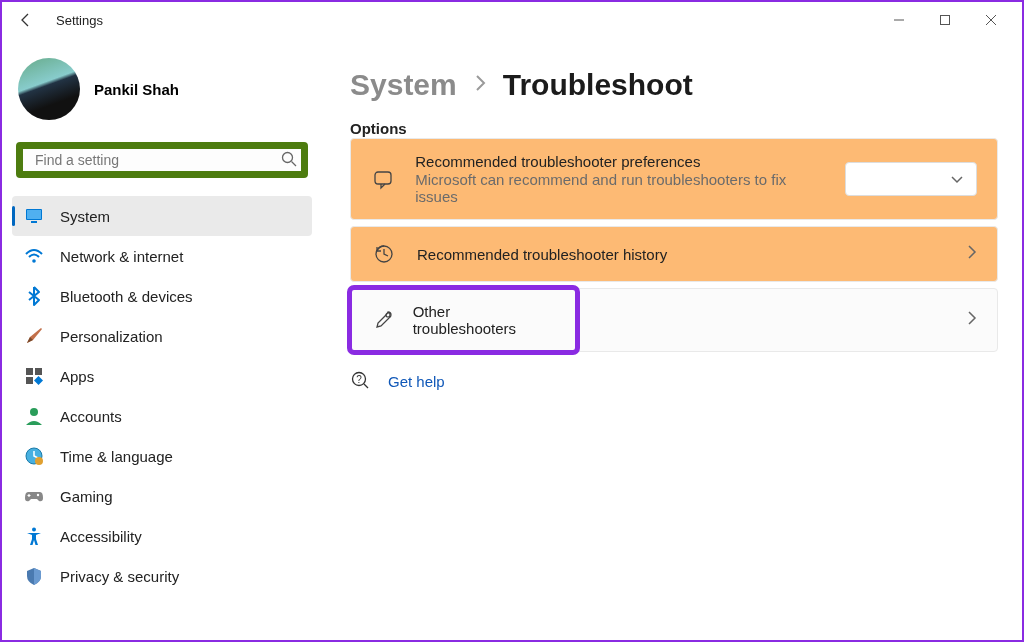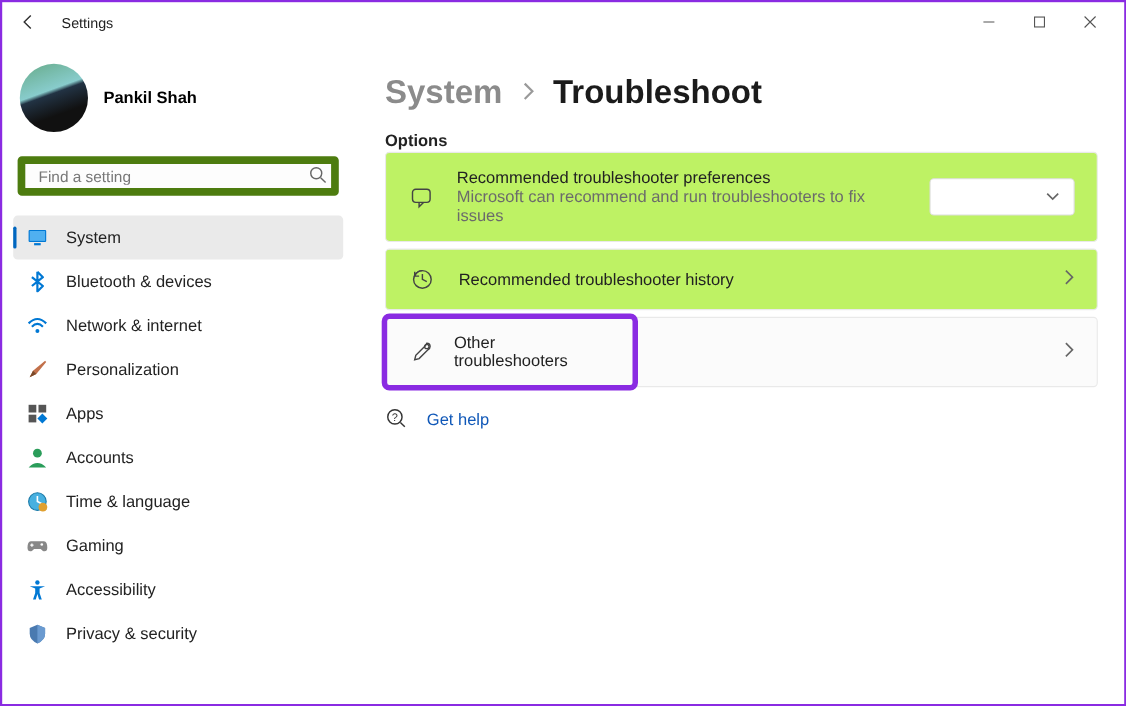--- a/index.html
+++ b/index.html
@@ -25,21 +25,21 @@
     .nav-item.active { background: #eaeaea; }
     .nav-item.active::before { content: ""; position: absolute; left: 0; top: 10px; bottom: 10px; width: 3px; background: #0067c0; border-radius: 3px; }
     .nav-icon { width: 20px; height: 20px; display: flex; align-items: center; justify-content: center; }
 
     .main { flex: 1; padding: 30px 24px 0 28px; }
     .breadcrumb { display: flex; align-items: center; gap: 16px; margin-bottom: 18px; }
     .bc-system { font-size: 30px; font-weight: 600; color: #8b8b8b; }
     .bc-chev { color: #9a9a9a; }
     .bc-page { font-size: 30px; font-weight: 600; color: #1b1b1b; }
     .options-label { font-size: 15px; font-weight: 600; margin-bottom: 1px; color: #222; }
-    .card { background: #bef264; border: 1px solid #e9e9e9; border-radius: 4px; padding: 14px 20px; display: flex; align-items: center; gap: 20px; margin-bottom: 6px; cursor: pointer; }
+    .card { background: #fdba74; border: 1px solid #e9e9e9; border-radius: 4px; padding: 14px 20px; display: flex; align-items: center; gap: 20px; margin-bottom: 6px; cursor: pointer; }
     .card.selected-ring { outline: 5px solid #8a2be2; outline-offset: -1px; border-radius: 3px; }
     .card .card-icon { width: 26px; height: 26px; display: flex; align-items: center; justify-content: center; color: #444; }
     .card-text .ct-title { font-size: 15px; color: #222; }
     .card-text .ct-sub { font-size: 15px; color: #6b6b6b; margin-top: 1px; }
     .card-spacer { flex: 1; }
     .card-chev { color: #666; }
     .dd-box { width: 140px; height: 34px; border: 1px solid #ddd; border-radius: 4px; background: #fff; display: flex; align-items: center; justify-content: flex-end; padding: 0 12px; color: #666; }
 
     .help-links { margin-top: 18px; display: flex; flex-direction: column; gap: 14px; }
     .help-row { display: flex; align-items: center; gap: 16px; }
@@ -98,34 +98,34 @@
               <rect x="2" y="3" width="16" height="11" rx="1" fill="#0078d4"></rect>
               <rect x="3" y="4" width="14" height="9" fill="#50b0f0"></rect>
               <rect x="7" y="15" width="6" height="2" fill="#0078d4"></rect>
             </svg>
           </span>
           <span>System</span>
         </div>
         <div class="nav-item">
           <span class="nav-icon">
             <svg width="20" height="20" viewBox="0 0 20 20">
-              <path d="M10 1 L10 19 L15 14 L5 6 M10 1 L15 6 L5 14" stroke="#0078d4" stroke-width="2" fill="none" stroke-linejoin="round"></path>
-            </svg>
-          </span>
-          <span>Bluetooth &amp; devices</span>
-        </div>
-        <div class="nav-item">
-          <span class="nav-icon">
-            <svg width="20" height="20" viewBox="0 0 20 20">
               <path d="M2 8 Q10 0 18 8" stroke="#0078d4" stroke-width="2" fill="none"></path>
               <path d="M5 11 Q10 6 15 11" stroke="#0078d4" stroke-width="2" fill="none"></path>
               <circle cx="10" cy="15" r="1.8" fill="#0078d4"></circle>
             </svg>
           </span>
           <span>Network &amp; internet</span>
+        </div>
+        <div class="nav-item">
+          <span class="nav-icon">
+            <svg width="20" height="20" viewBox="0 0 20 20">
+              <path d="M10 1 L10 19 L15 14 L5 6 M10 1 L15 6 L5 14" stroke="#0078d4" stroke-width="2" fill="none" stroke-linejoin="round"></path>
+            </svg>
+          </span>
+          <span>Bluetooth &amp; devices</span>
         </div>
         <div class="nav-item">
           <span class="nav-icon">
             <svg width="20" height="20" viewBox="0 0 20 20">
               <path d="M3 17 L6 11 L17 2 L18 3 L9 14 Z" fill="#c2704a"></path>
               <path d="M3 17 L6 11 L9 14 Z" fill="#7a4a2a"></path>
             </svg>
           </span>
           <span>Personalization</span>
         </div>

